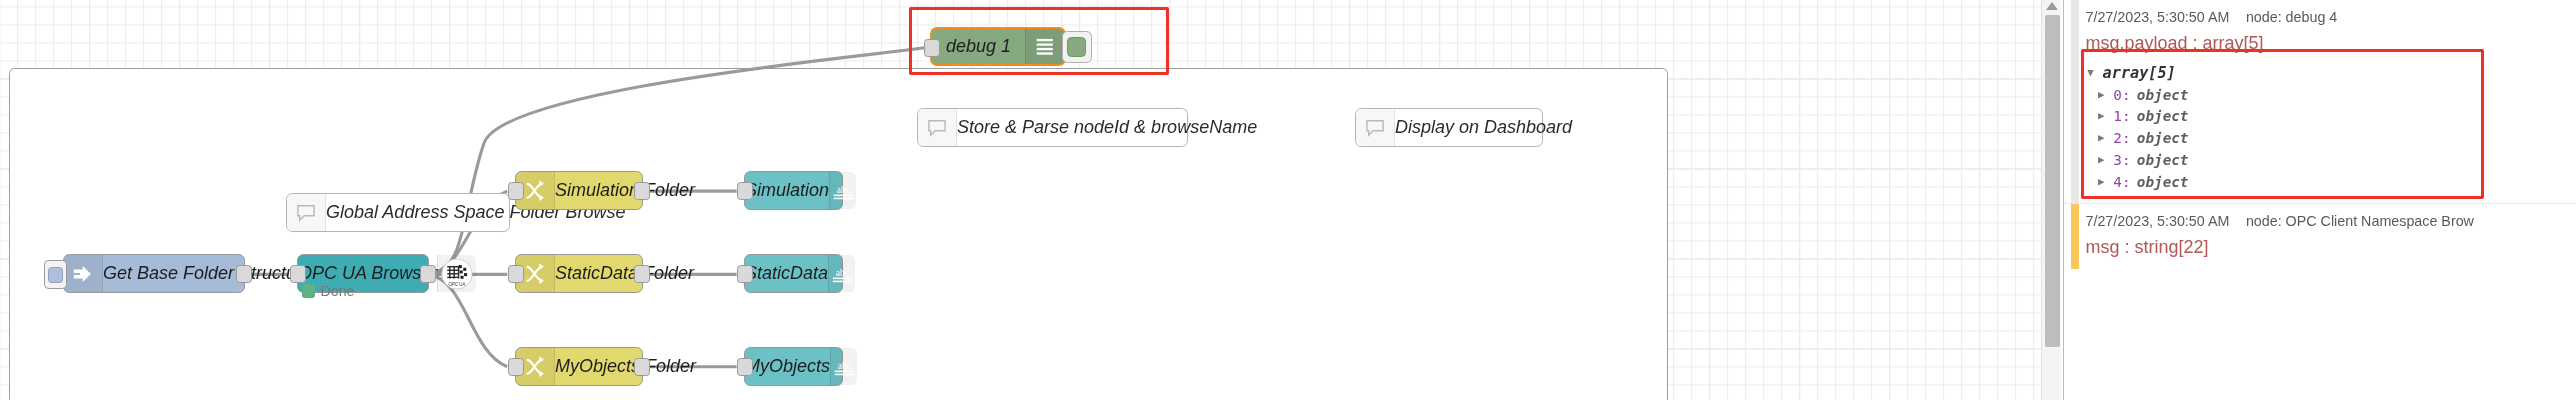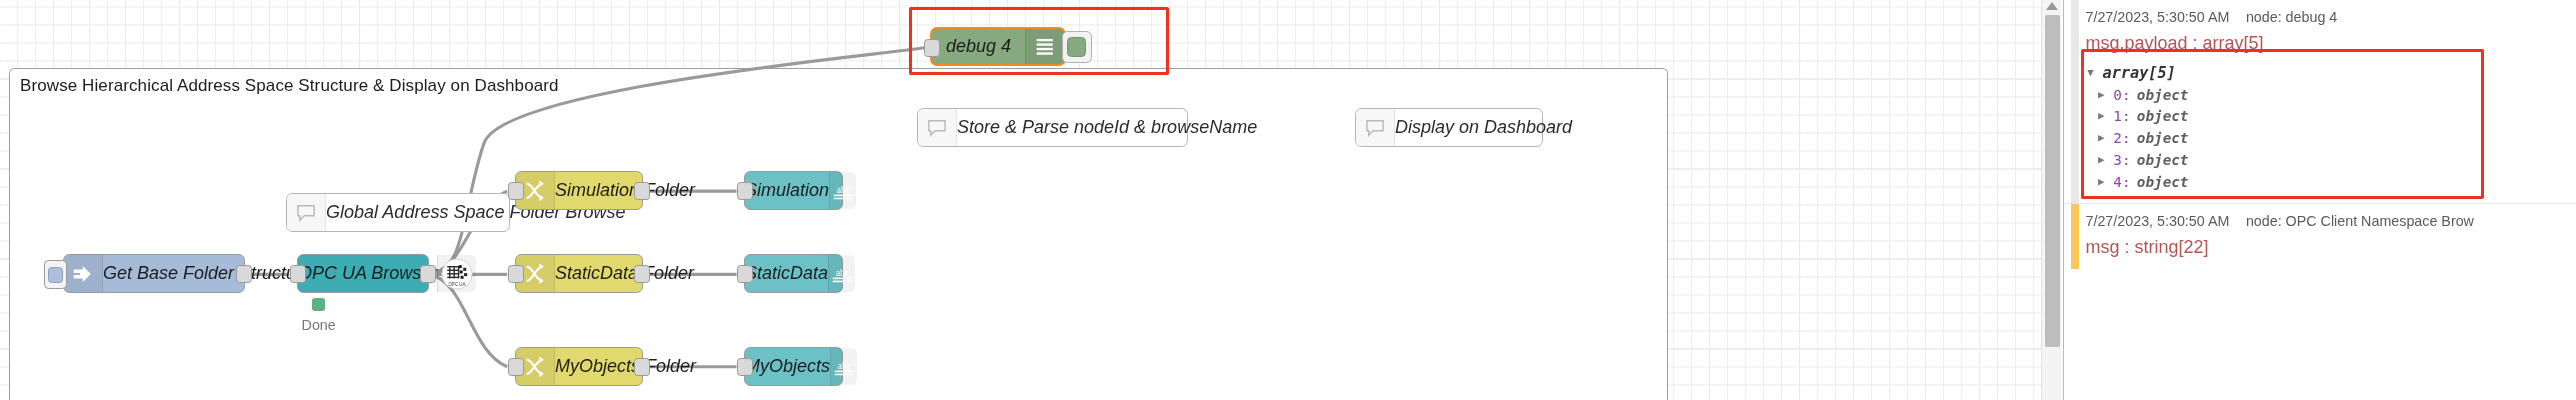--- a/index.html
+++ b/index.html
@@ -174,21 +174,20 @@
   .dbg-row.child { padding-left: 12.5px; }
 </style>
 </head>
 <body>
 
 <div id="root">
 
   <div id="canvas">
 
     <div id="group-box"></div>
-    <div id="group-label">Browse Hierarchical Address Space Structure &amp; Display on Dashboard</div>
 
     <svg id="wires" viewBox="0 0 2300 447" width="2061" height="401">
       <g fill="none" stroke="#9a9a9a" stroke-width="3.5">
 
         <path d="M 273,306 C 290,306 300,306 322,306"></path>
 
         <path d="M 478,306 C 520,306 516,230 540,160 C 560,96 1000,60 1038,52"></path>
 
         <path d="M 478,306 C 520,300 524,230 566,213"></path>
 
@@ -238,30 +237,30 @@
             <rect x="20" y="8" width="3.4" height="3.4"></rect>
             <rect x="25" y="11" width="3.4" height="3.4"></rect>
             <rect x="21" y="14" width="3.4" height="3.4"></rect>
             <rect x="26" y="17" width="3.4" height="3.4"></rect>
             <rect x="22" y="20" width="3.4" height="3.4"></rect>
           </g>
           <text x="18" y="31" font-size="5" text-anchor="middle" fill="#333" font-family="Liberation Sans, sans-serif">OPC UA</text>
         </svg>
       </div>
       <span class="port out"></span>
-      <div class="status" style="left:3.6px; top:43px;flex-direction:column;">
+      <div class="status" style="left:3.6px; top:28px;">
         <span class="dot"></span>
         <span>Done</span>
       </div>
     </div>
 
     <div class="node n-debug" id="node-debug4" style="left:930px; top:27px; width:136px;">
       <span class="port in"></span>
       <div class="body">
-        <span class="label">debug 4</span>
+        <span class="label">debug 1</span>
       </div>
       <div class="iconbox right">
         <svg class="ico" width="21.5" height="20" viewBox="0 0 24 22">
           <g fill="#fff">
             <rect x="3" y="2" width="18" height="2.6"></rect>
             <rect x="3" y="7" width="18" height="2.6"></rect>
             <rect x="3" y="12" width="18" height="2.6"></rect>
             <rect x="3" y="17" width="18" height="2.6"></rect>
           </g>
         </svg>

